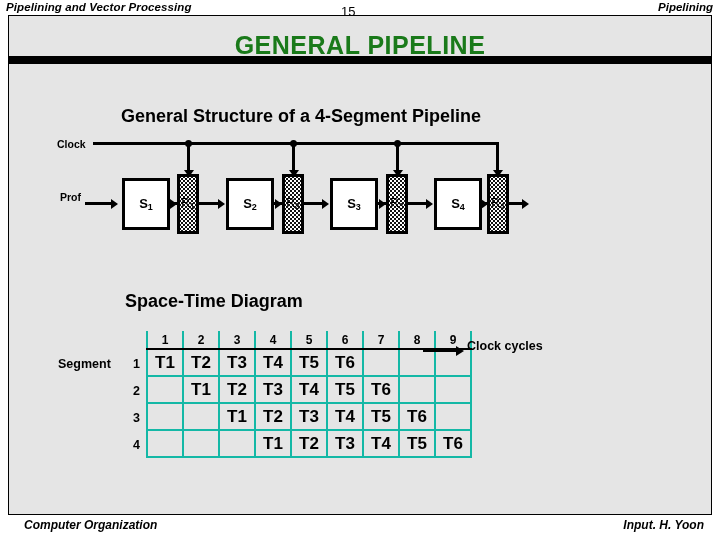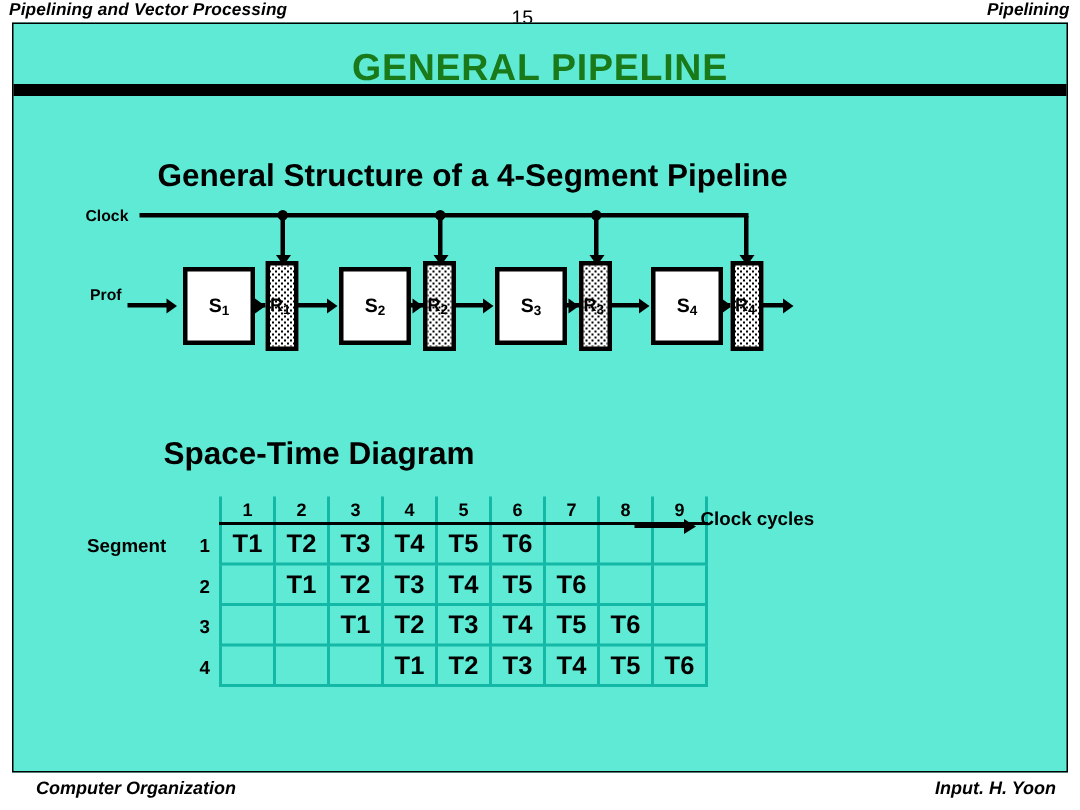--- a/index.html
+++ b/index.html
@@ -44,21 +44,21 @@
 
   
   .frame {
     position: absolute;
     left: 8px;
     top: 15px;
     width: 704px;
     height: 500px;
     border: 1px solid #000000;
     box-sizing: border-box;
-    background: #5eead4;
+    background: #e5e5e5;
   }
   .slide-title {
     position: absolute;
     left: 0; right: 0;
     top: 15px;
     text-align: center;
     font-size: 25px;
     font-weight: bold;
     color: #1a7a1a;
     letter-spacing: 0.5px;
@@ -68,23 +68,24 @@
     left: 0px;
     right: 0px;
     top: 40px;
     height: 8px;
     background: #000000;
   }
 
   
   .sect-heading {
     position: absolute;
-    font-size: 21px;
-    font-weight: bold;
-    white-space: nowrap;
+    font-size: 18px;
+    font-weight: bold;
+    white-space: nowrap;
+    margin-left: 16px;
   }
   #structure-heading { left: 96px; top: 90px; }
   #spacetime-heading { left: 100px; top: 275px; }
 
   
   .pipe-label {
     position: absolute;
     font-size: 10.5px;
     font-weight: bold;
     white-space: nowrap;
@@ -108,22 +109,23 @@
   }
   .reg-box {
     position: absolute;
     top: 158px;
     width: 22px;
     height: 60px;
     border: 3px solid #000000;
     box-sizing: border-box;
     display: flex;
     align-items: center;
+    justify-content: center;
     font-size: 12px;
-    font-weight: bold;
+    font-weight: normal;
     overflow: hidden;
     background-color: #ffffff;
     background-image:
       radial-gradient(#000000 0.7px, transparent 0.8px),
       radial-gradient(#000000 0.7px, transparent 0.8px);
     background-size: 4px 4px, 4px 4px;
     background-position: 0 0, 2px 2px;
   }
   .reg-box span, .seg-box span { line-height: 1; }
   .sub { font-size: 9px; vertical-align: -2px; }

